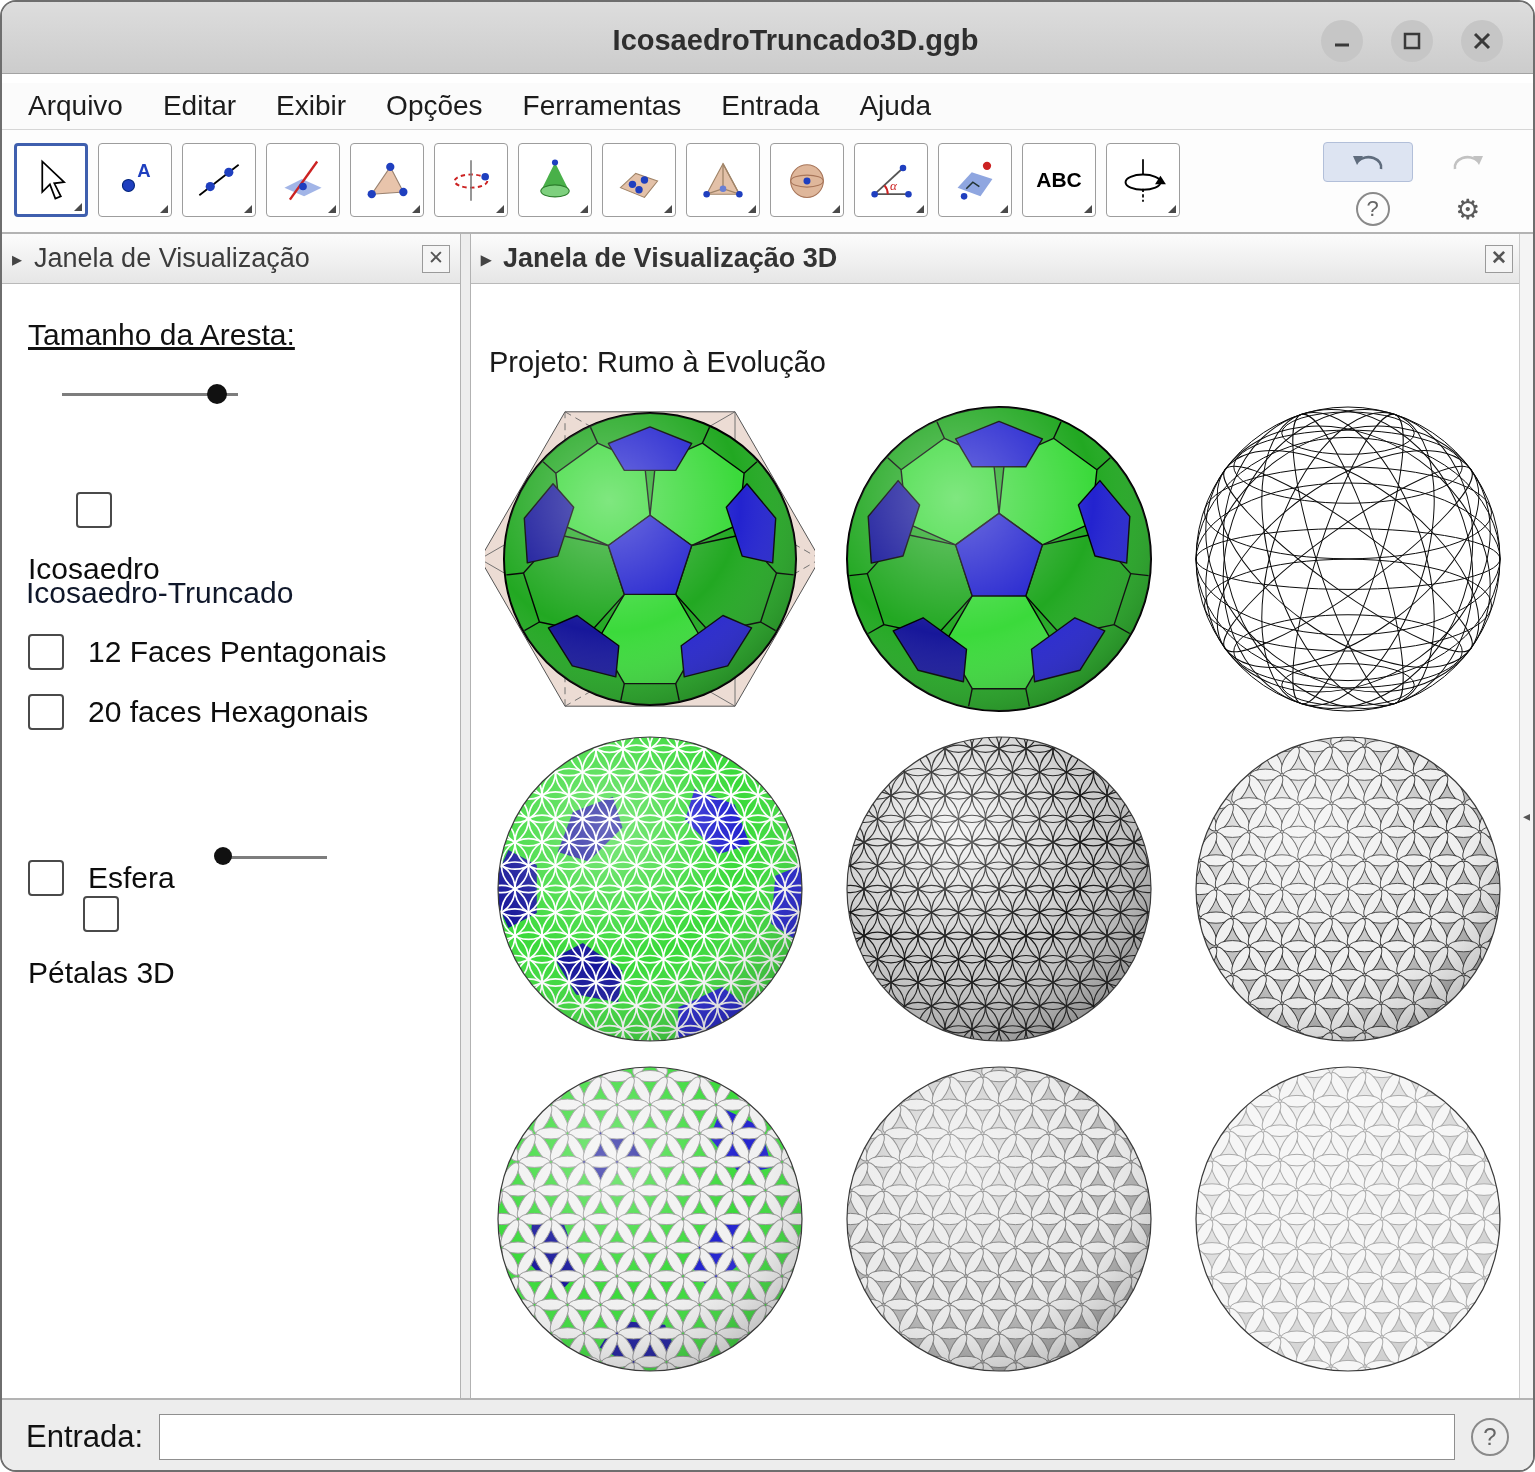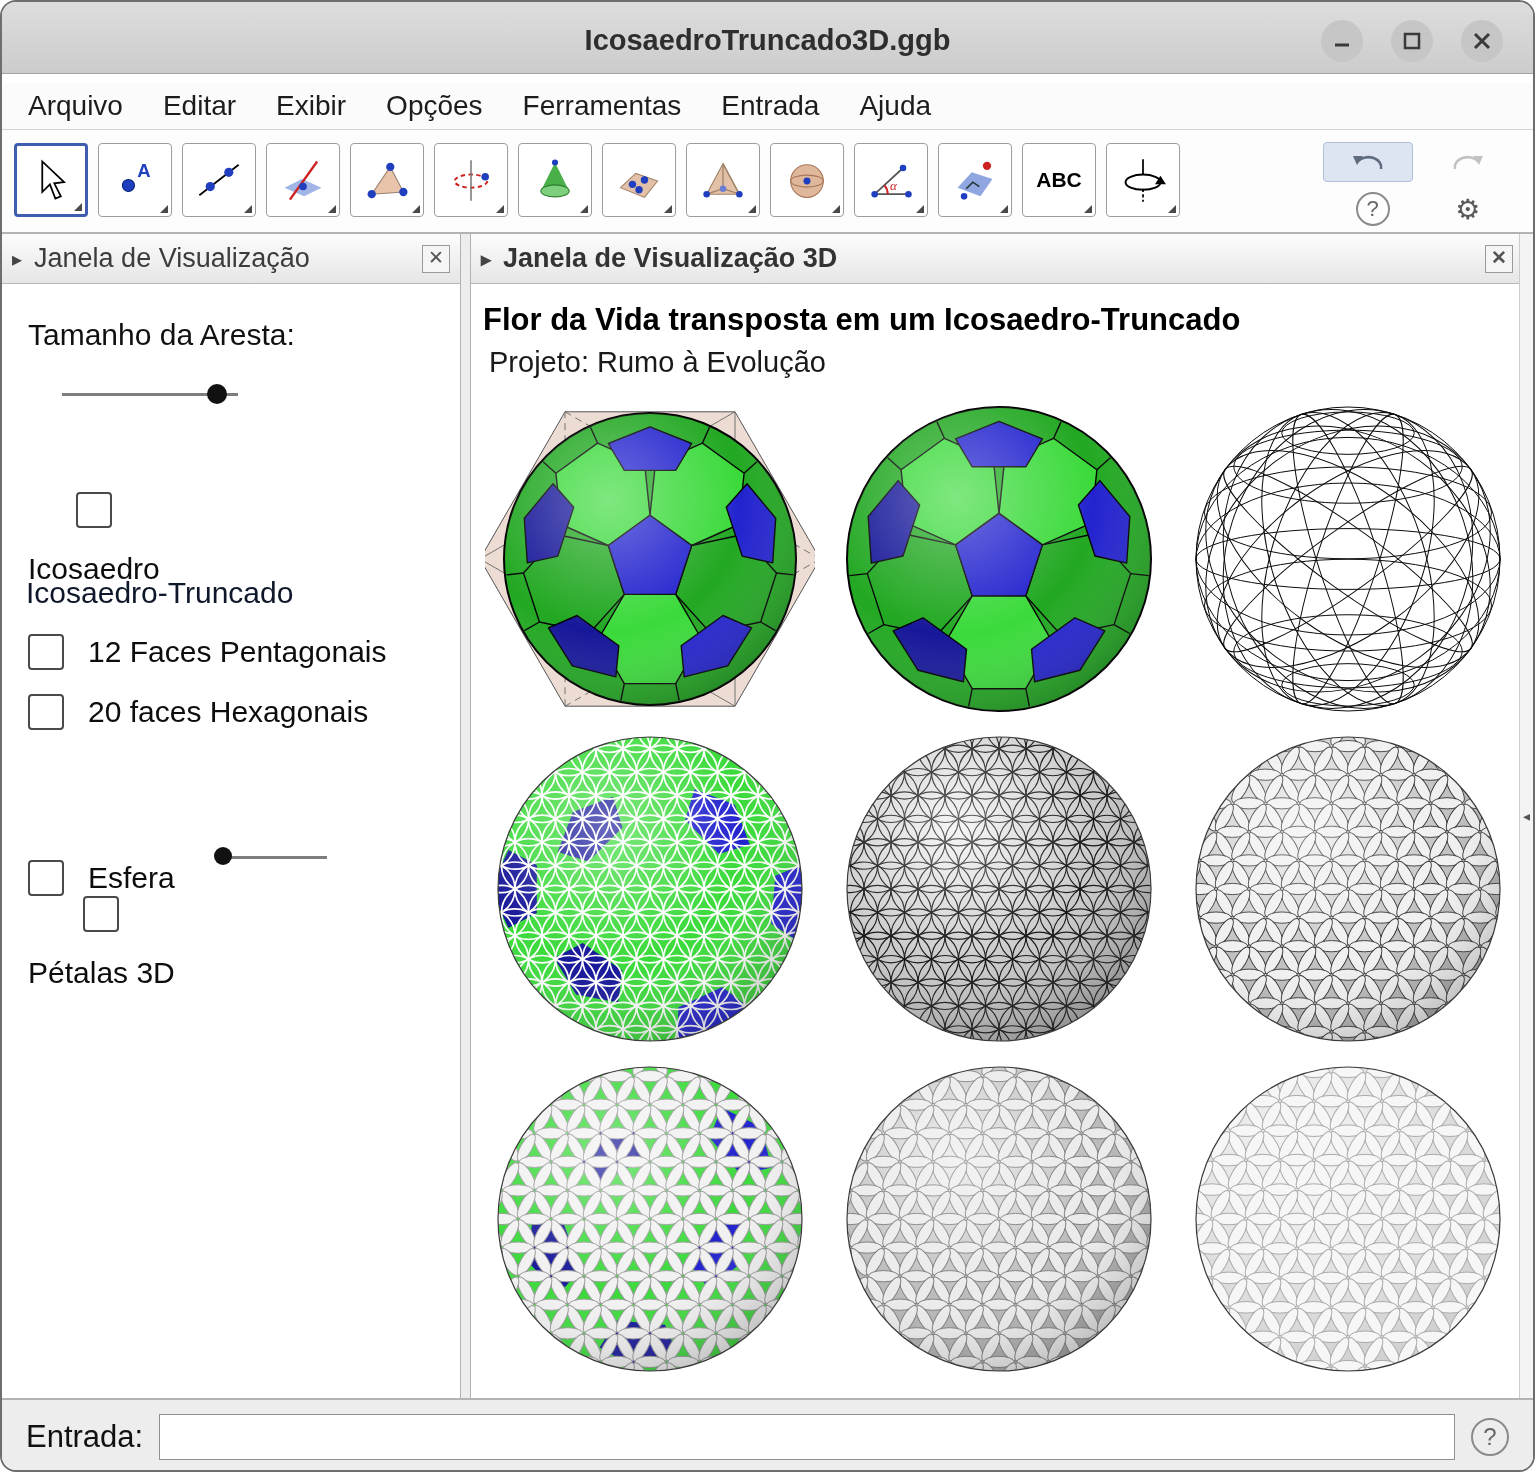--- a/index.html
+++ b/index.html
@@ -7,20 +7,21 @@
   .window{
     position:relative; width:1535px; height:1472px;
     border:2px solid #6e6e6e; border-radius:16px; overflow:hidden;
     background:#ffffff;
   }
   
   .titlebar{
     position:absolute; left:0; top:0; width:100%; height:72px;
     background:linear-gradient(#dddddd,#cccccc);
     border-bottom:1px solid #a3a3a3;
+    padding-left:28px;
   }
   .title-text{
     position:absolute; width:100%; text-align:center; top:22px;
     font-size:29px; font-weight:bold; color:#2e2e2e;
   }
   .win-btns{ position:absolute; right:30px; top:18px; display:flex; gap:28px; }
   .win-btn{
     width:42px; height:42px; border-radius:50%; background:#c6c6c6;
     border:none; display:flex; align-items:center; justify-content:center; cursor:pointer;
   }
@@ -83,21 +84,21 @@
   }
   .right-panel{ position:absolute; left:469px; top:0; width:1052px; height:100%; background:#ffffff; }
   .collapse-strip{
     position:absolute; right:0; top:0; width:14px; height:100%;
     background:#f4f4f4; border-left:1px solid #cccccc;
     display:flex; align-items:center; justify-content:center;
     font-size:14px; color:#555; cursor:pointer;
   }
   .right-panel .panel-header{ font-weight:bold; color:#333; }
   
-  .edge-label{ position:absolute; left:26px; top:84px; font-size:30px; color:#111; }
+  .edge-label{ position:absolute; left:26px; top:84px; font-size:30px; color:#111;text-decoration:underline; }
   .slider-track{ position:absolute; height:3px; background:#7d7d7d; }
   .slider-thumb{ position:absolute; width:20px; height:20px; border-radius:50%; background:#111; cursor:pointer; }
   .check-row{ position:absolute; left:26px; display:flex; align-items:center; gap:24px; height:44px; cursor:pointer; }
   .cb{ width:36px; height:36px; border:2px solid #4a4a4a; border-radius:4px; background:#fff; flex:0 0 auto; }
   .cb-label{ font-size:30px; color:#0d0d0d; white-space:nowrap; }
   .section-label{ position:absolute; left:24px; top:342px; font-size:30px; color:#0f172a; }
   
   .rp-title{ position:absolute; left:12px; top:68px; font-size:31px; font-weight:bold; color:#000; }
   .rp-sub{ position:absolute; left:18px; top:112px; font-size:29px; color:#1a1a1a; }
   .tile-grid{
@@ -326,21 +327,20 @@
     </div>
 
     <div class="splitter"></div>
 
     <div class="right-panel">
       <div class="panel-header">
         <span class="expand-icon">▸</span>
         <span>Janela de Visualização 3D</span>
         <span class="close-box">✕</span>
       </div>
-      <div class="rp-title">Flor da Vida transposta em um Icosaedro-Truncado</div>
       <div class="rp-sub">Projeto: Rumo à Evolução</div>
 
       <div class="tile-grid">
         <svg class="tile" viewBox="0 0 330 330">
             <defs>
               <clipPath id="cptruncated-icosahedron-with-hull">
                 <circle cx="165" cy="165" r="152"></circle>
               </clipPath>
               <radialGradient id="shtruncated-icosahedron-with-hull" cx="36%" cy="30%" r="82%">
                 <stop offset="0%" stop-color="#ffffff" stop-opacity="0.35"></stop>

